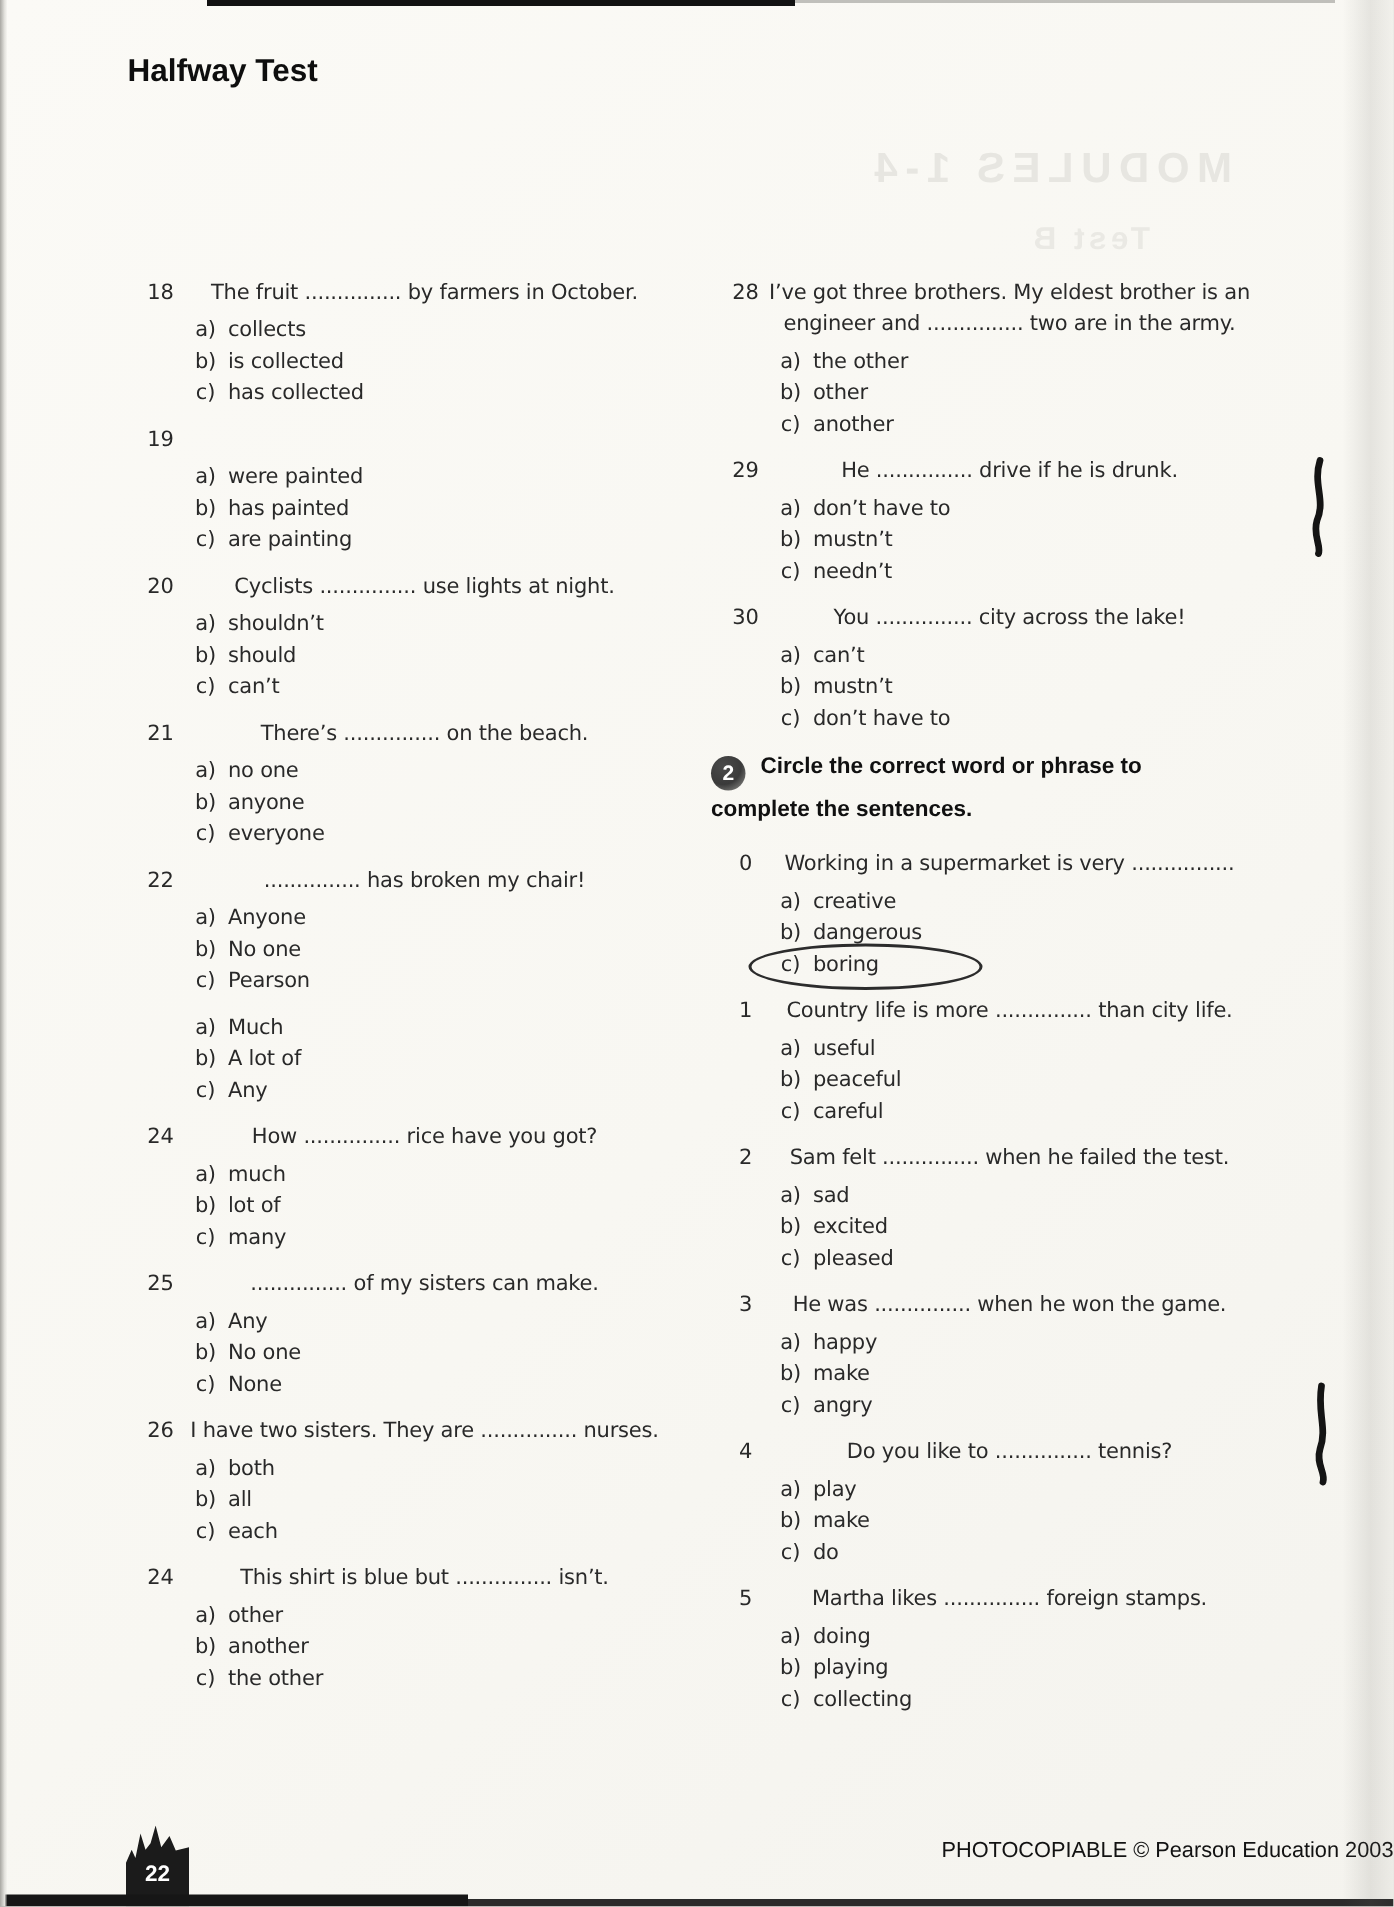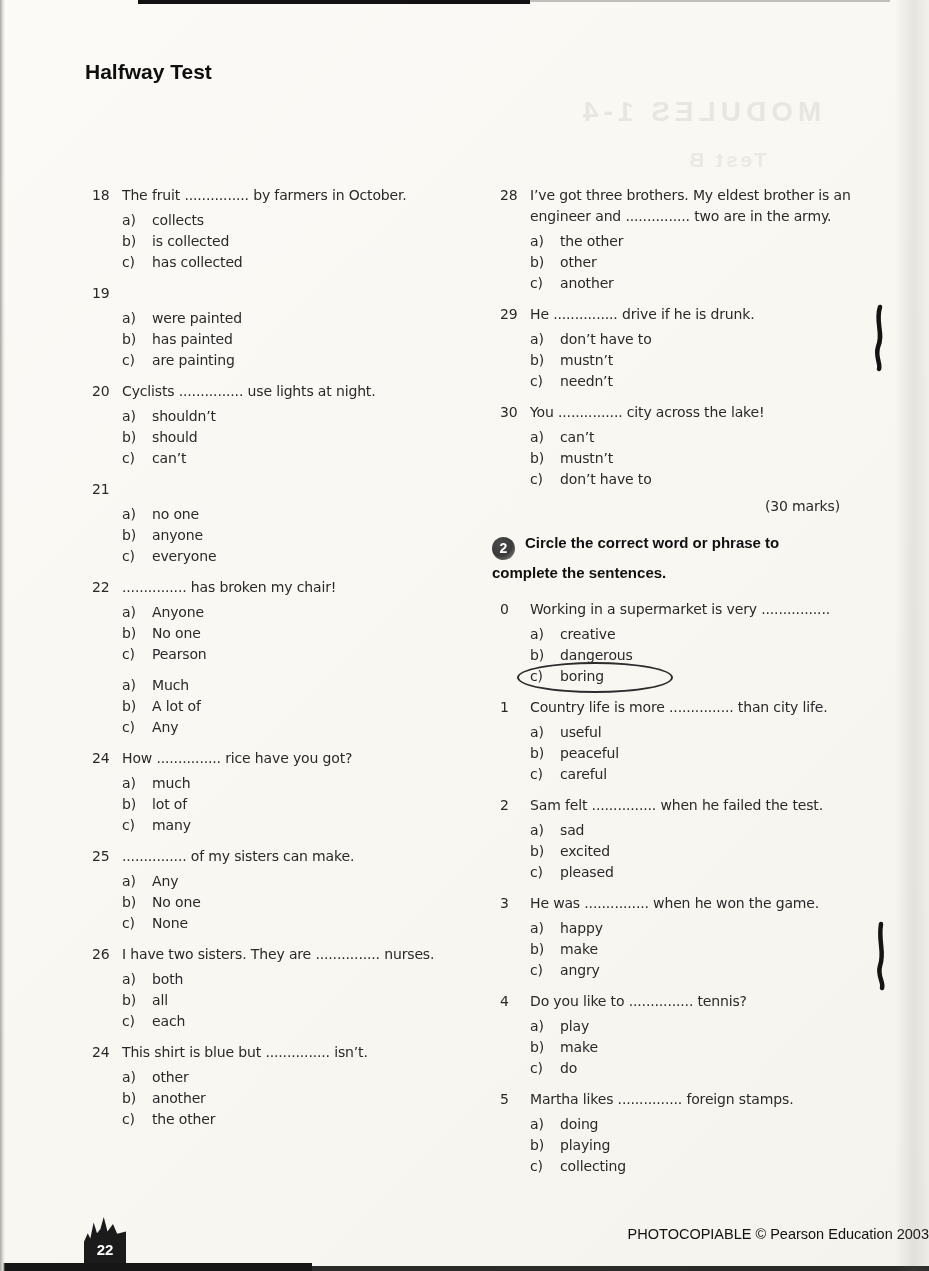--- a/index.html
+++ b/index.html
@@ -30,26 +30,26 @@
   .page-tab span{
     position:absolute;left:0;right:0;top:24px;text-align:center;
     color:#fff;font-family:"Liberation Sans",sans-serif;font-weight:bold;font-size:15px;
   }
   
   .bleed{position:absolute;color:#e7e6e1;font-family:"Liberation Sans",sans-serif;
     font-weight:bold;transform:scaleX(-1);white-space:nowrap;user-select:none;}
   .bleed-1{left:578px;top:96px;font-size:28px;letter-spacing:5px;}
   .bleed-2{left:686px;top:148px;font-size:21px;letter-spacing:3px;color:#eae9e4;}
   
-  .title{position:absolute;left:85px;top:60px;
+  .title{position:absolute;left:85px;top:36px;
     font-family:"Liberation Sans",sans-serif;font-weight:bold;font-size:21px;color:#0e0e0e;}
   .col{position:absolute;top:185px;font-size:14px;letter-spacing:-0.15px;color:#292929;}
   .col-left{left:92px;width:372px;}
-  .col-right{left:500px;width:362px;}
-  .question{margin-bottom:10px;}
+  .col-right{left:482px;width:362px;}
+  .question{margin-bottom:10px;text-align:center;}
   .q-head{display:flex;margin-bottom:4px;}
   .q-num{width:30px;flex:0 0 30px;line-height:21px;}
   .q-text{flex:1;line-height:21px;max-width:322px;}
   .opts{margin-left:30px;}
   .opt{display:flex;line-height:21px;}
   .opt-letter{width:30px;flex:0 0 30px;}
   .opt.circled{position:relative;}
   .opt.circled::before{content:'';position:absolute;left:-13px;top:-4px;width:152px;height:27px;
     border:2px solid #2c2c2c;border-radius:50%;}
   .marks{ text-align:right;margin:-4px 22px 16px 0;line-height:20px;}
@@ -134,20 +134,21 @@
       </div>
           <div class="opt">
         <span class="opt-letter">c)</span>
         <span>can’t</span>
       </div>
         </div>
   </div>
       <div class="question">
     <div class="q-head">
       <div class="q-num">21</div>
+      <div class="q-text">There’s ............... on the beach.</div>
     </div>
     <div class="opts">
 
     <div class="opt">
         <span class="opt-letter">a)</span>
         <span>no one</span>
       </div>
           <div class="opt">
         <span class="opt-letter">b)</span>
         <span>anyone</span>
@@ -341,21 +342,20 @@
         <span class="opt-letter">b)</span>
         <span>mustn’t</span>
       </div>
             <div class="opt">
         <span class="opt-letter">c)</span>
         <span>don’t have to</span>
       </div>
           </div>
   </div>
       </div>
-    <div class="marks">(30 marks)</div>
     <div class="sec2-header"><span class="badge">2</span><span>Circle the correct word or phrase to complete the sentences.</span></div>
     <div>
         <div class="question">
     <div class="q-head">
       <div class="q-num">0</div>
       <div class="q-text">Working in a supermarket is very ................</div>
     </div>
     <div class="opts">
 
     <div class="opt">

